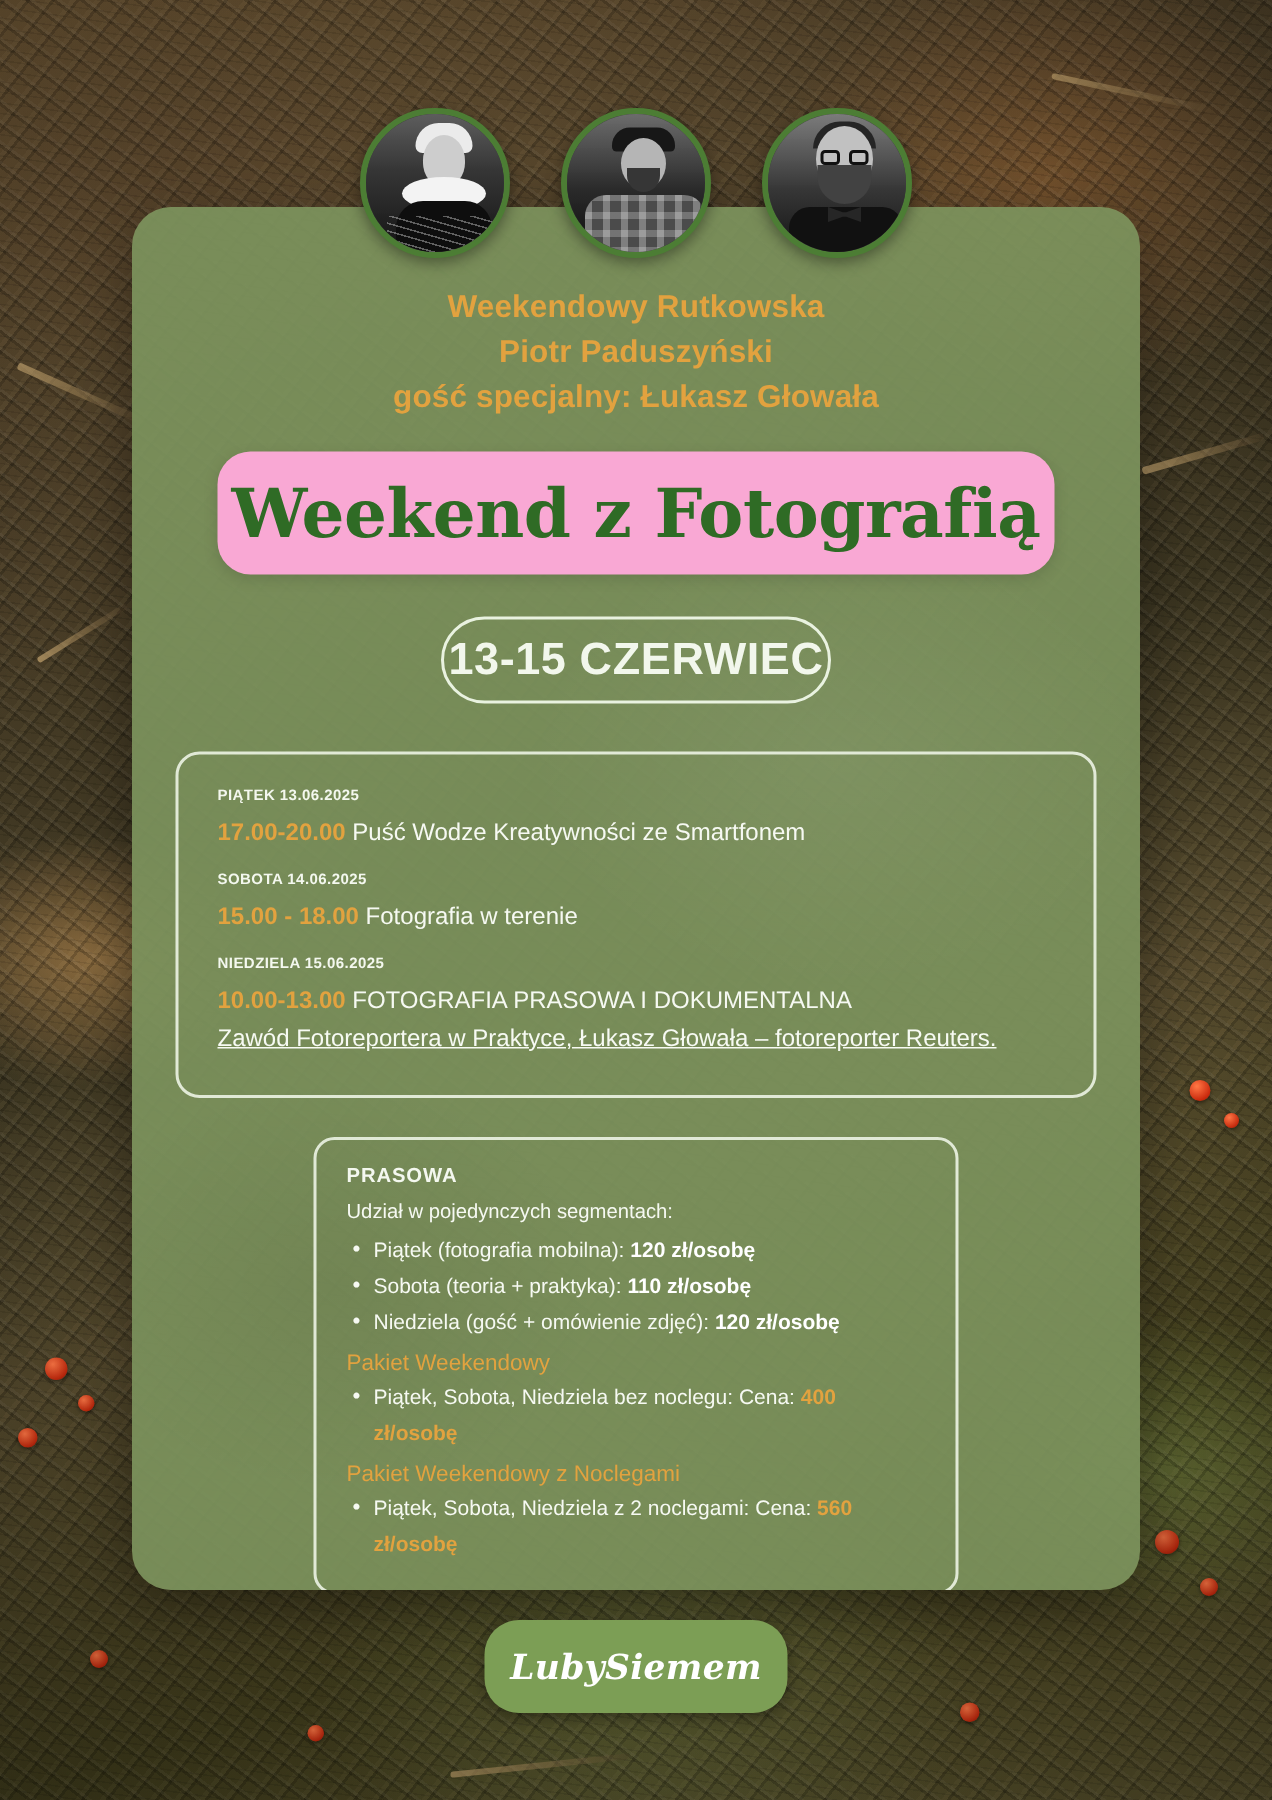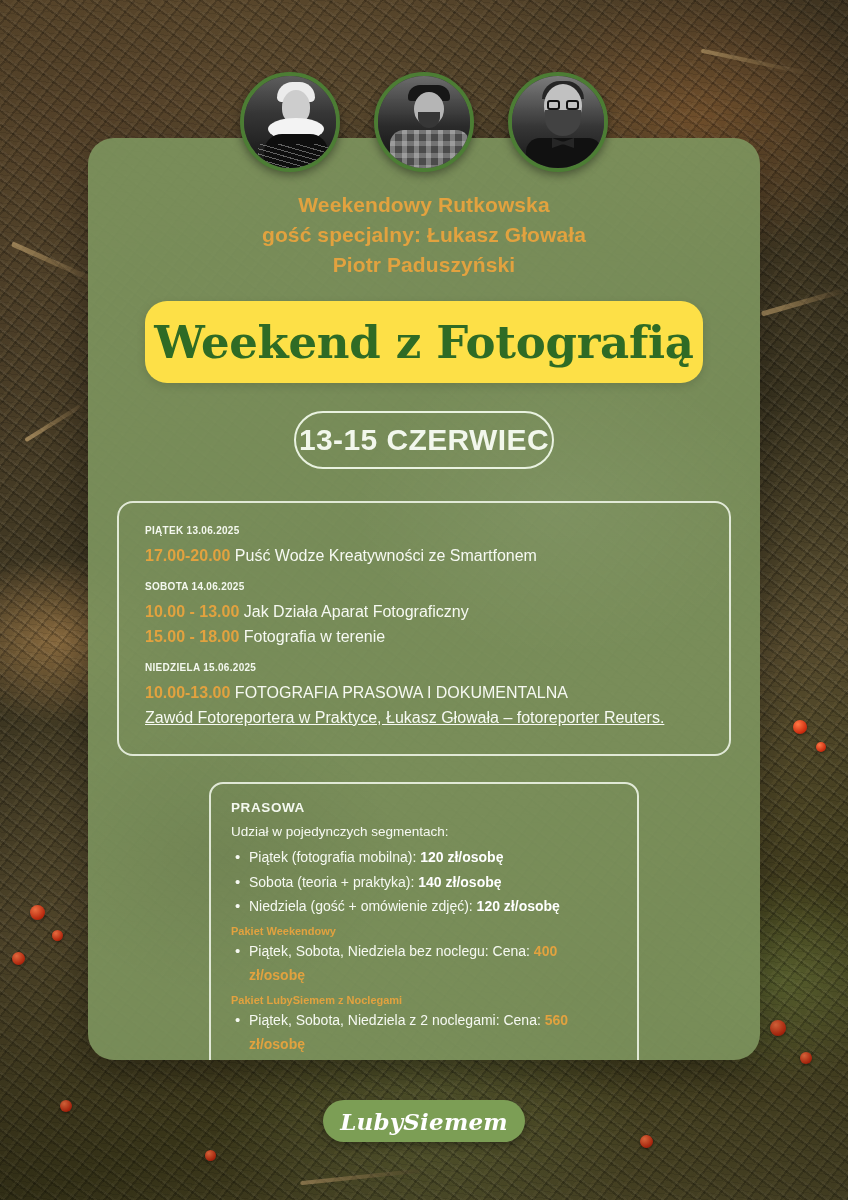--- a/index.html
+++ b/index.html
@@ -127,21 +127,21 @@
     letter-spacing: .1px;
     position: relative;
     z-index: 2;
   }
 
   
   .title-pill {
     margin: 22px auto 0;
     width: 558px;
     height: 82px;
-    background: #fde047;
+    background: #f9a8d4;
     border-radius: 22px;
     display: flex; align-items: center; justify-content: center;
     position: relative; z-index: 2;
     box-shadow: 0 3px 10px rgba(0,0,0,0.12);
   }
   .title-pill .t {
     font-family: "DejaVu Serif", serif;
     font-weight: 700;
     font-size: 45px;
     color: #2f6b25;
@@ -218,34 +218,34 @@
   }
   .pricing li::before {
     content: "•";
     position: absolute; left: 4px; top: -1px;
     color: #f6f9f2; font-size: 15px;
   }
   .pricing li b { font-weight: 700; color: #ffffff; }
   .pricing li .amt { color: #e2a23f; font-weight: 700; margin-top: 20px; }
   .pack-head {
     color: #e2a23f;
-    font-size: 11px;
-    font-weight: 700;
+    font-size: 15px;
+    font-weight: 400;
     margin-top: 7px;
     margin-bottom: 2px;
   }
 
   
   .logo {
     position: absolute;
     left: 50%;
     transform: translateX(-50%);
     bottom: 58px;
     width: 202px;
-    height: 42px;
+    height: 62px;
     background: #7c9e55;
     border-radius: 23px;
     display: flex; align-items: center; justify-content: center;
     box-shadow: 0 3px 10px rgba(0,0,0,0.35);
     z-index: 6;
   }
   .logo .txt {
     font-family: "DejaVu Serif", serif;
     font-style: italic;
     font-weight: 700;
@@ -308,22 +308,22 @@
         <span class="body"></span>
         <span class="bow"></span>
     </div>
   </div>
 </div>
 
 <div class="panel">
 
   <div class="presenters">
     <div>Weekendowy Rutkowska</div>
+    <div>Piotr Paduszyński</div>
     <div>gość specjalny: Łukasz Głowała</div>
-    <div>Piotr Paduszyński</div>
   </div>
 
   <div class="title-pill">
     <span class="t">Weekend z Fotografią</span>
   </div>
 
   <div class="date-pill">
     <span class="d">13-15 CZERWIEC</span>
   </div>
 
@@ -331,23 +331,20 @@
 
     <div class="day-block">
       <div class="day-head">PIĄTEK 13.06.2025</div>
       <div class="line">
         <span class="hour">17.00-20.00</span><span> Puść Wodze Kreatywności ze Smartfonem</span>
       </div>
     </div>
 
     <div class="day-block">
       <div class="day-head">SOBOTA 14.06.2025</div>
-      <div class="line">
-        <span class="hour">10.00 - 13.00</span><span> Jak Działa Aparat Fotograficzny</span>
-      </div>
       <div class="line">
         <span class="hour">15.00 - 18.00</span><span> Fotografia w terenie</span>
       </div>
     </div>
 
     <div class="day-block">
       <div class="day-head">NIEDZIELA 15.06.2025</div>
       <div class="line">
         <span class="hour">10.00-13.00</span><span> FOTOGRAFIA PRASOWA I DOKUMENTALNA</span>
       </div>
@@ -358,35 +355,35 @@
 
   <div class="pricing">
     <h3>PRASOWA</h3>
     <div class="intro">Udział w pojedynczych segmentach:</div>
 
     <ul>
       <li>
         <span>Piątek (fotografia mobilna): </span><b>120 zł/osobę</b>
       </li>
       <li>
-        <span>Sobota (teoria + praktyka): </span><b>140 zł/osobę</b>
+        <span>Sobota (teoria + praktyka): </span><b>110 zł/osobę</b>
       </li>
       <li>
         <span>Niedziela (gość + omówienie zdjęć): </span><b>120 zł/osobę</b>
       </li>
     </ul>
 
     <div class="pack-head">Pakiet Weekendowy</div>
     <ul>
       <li>
         <span>Piątek, Sobota, Niedziela bez noclegu: Cena: </span><span class="amt">400 zł/osobę</span>
       </li>
     </ul>
 
-    <div class="pack-head">Pakiet LubySiemem z Noclegami</div>
+    <div class="pack-head">Pakiet Weekendowy z Noclegami</div>
     <ul>
       <li>
         <span>Piątek, Sobota, Niedziela z 2 noclegami: Cena: </span><span class="amt">560 zł/osobę</span>
       </li>
     </ul>
   </div>
 
 </div>
 
 <div class="logo">

